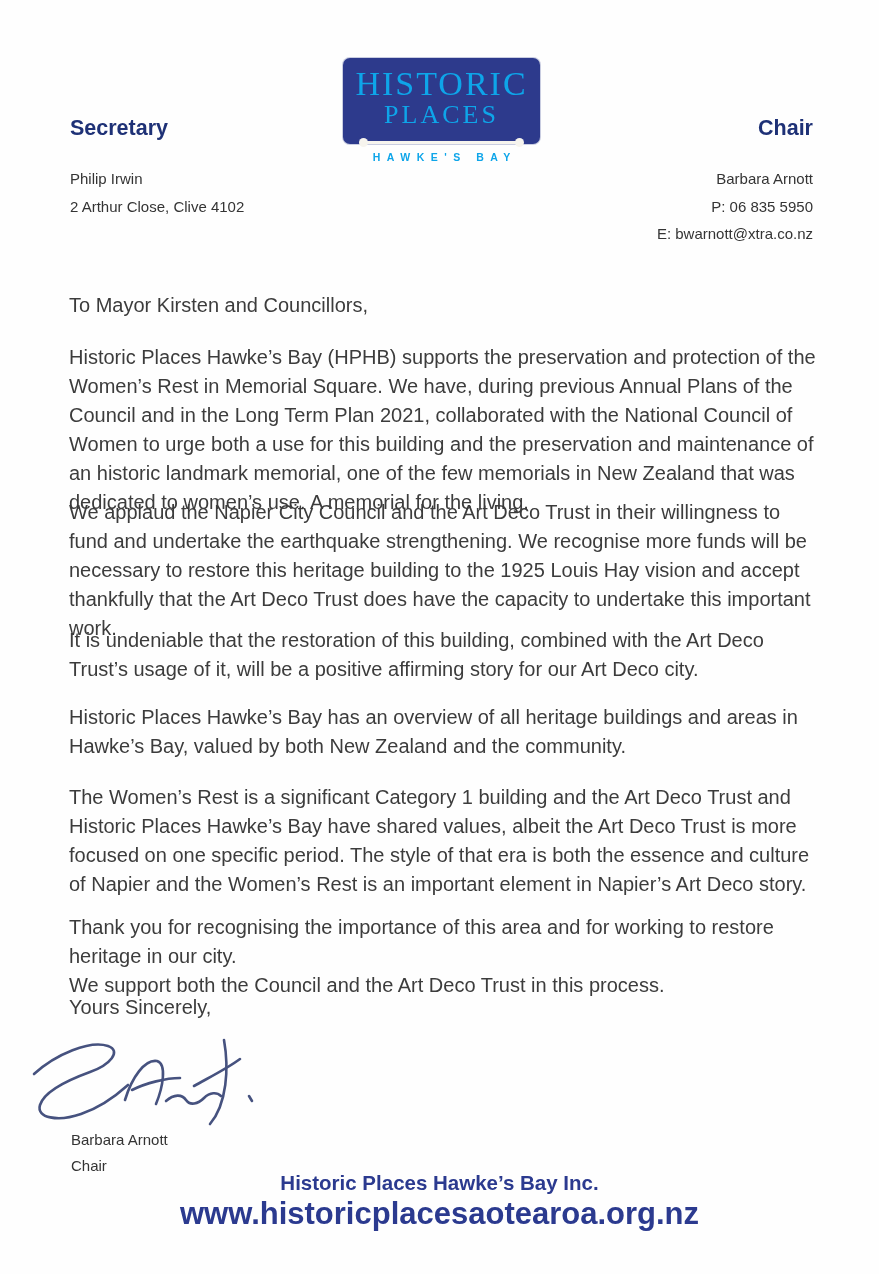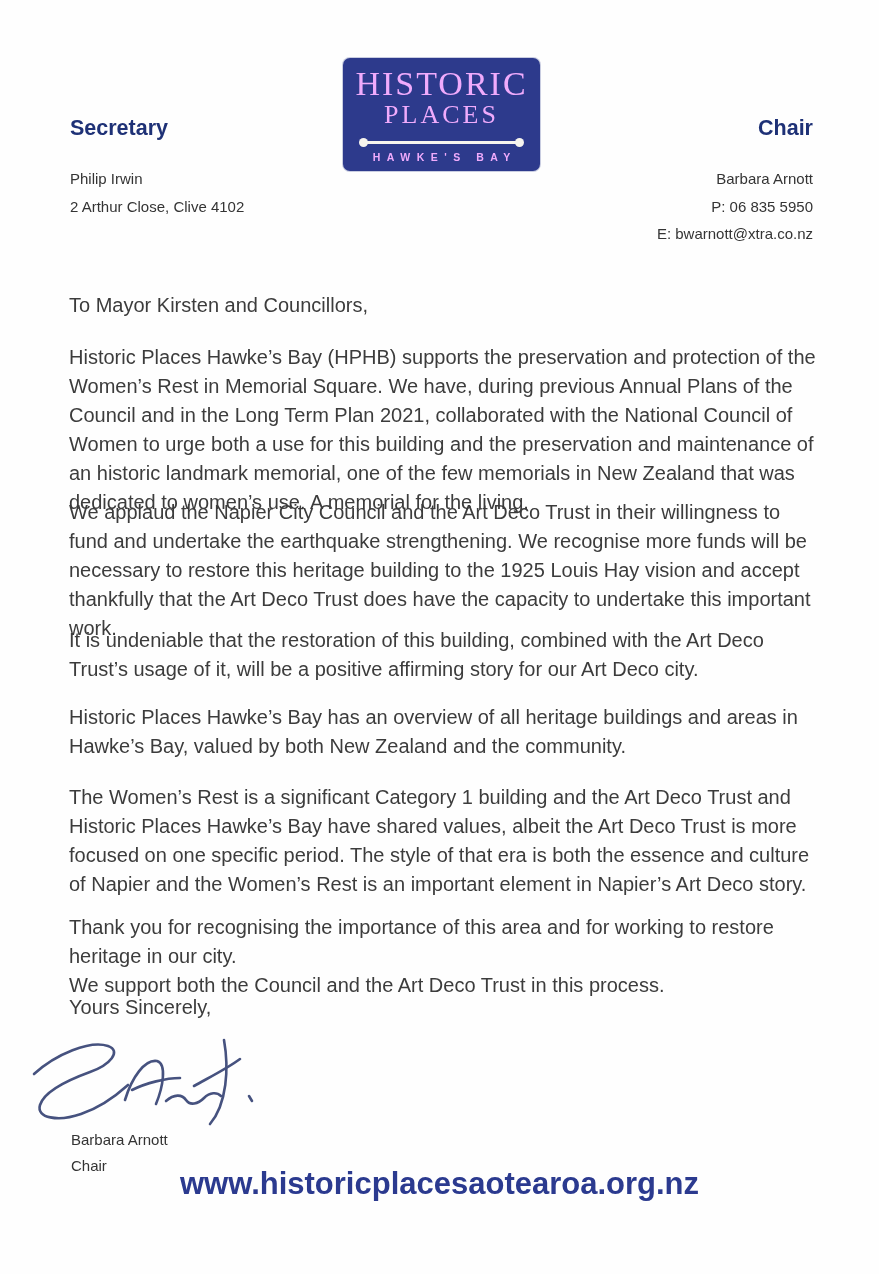--- a/index.html
+++ b/index.html
@@ -7,22 +7,22 @@
     width:879px;height:1274px;
     background:#ffffff;
     font-family:"Liberation Sans", sans-serif;
     position:relative;
     overflow:hidden;
   }
   .page{position:absolute;inset:0;background:#fefefe;}
 
   
   .logo{
-    position:absolute;left:343px;top:58px;width:197px;height:113px;
-    background:#2d3a8c;border-radius:7px;color:#f0abfc;
+    position:absolute;left:343px;top:58px;width:197px;height:86px;
+    background:#2d3a8c;border-radius:7px;color:#0ea5e9;
     text-align:center;box-sizing:border-box;
     box-shadow:0 0 0 1px rgba(45,58,140,.25);
   }
   .logo-line1{
     font-family:"Liberation Serif", serif;
     font-size:34px;letter-spacing:2px;line-height:34px;
     margin-top:9px;font-weight:400;
   }
   .logo-line2{
     font-family:"Liberation Serif", serif;
@@ -115,16 +115,17 @@
         <path d="M196 8 C 201 36, 199 72, 182 92"></path>
         <path d="M166 54 C 182 45, 200 36, 212 27"></path>
         <path d="M221 64 l 3 5"></path>
       </g>
     </svg>
   </div>
   <div class="sig-name">Barbara Arnott</div>
   <div class="sig-title">Chair</div>
 
   <div class="footer">
+    <div class="org">Historic Places Hawke’s Bay Inc.</div>
     <div class="site">www.historicplacesaotearoa.org.nz</div>
   </div>
 
 </div>
 
 </body></html>

